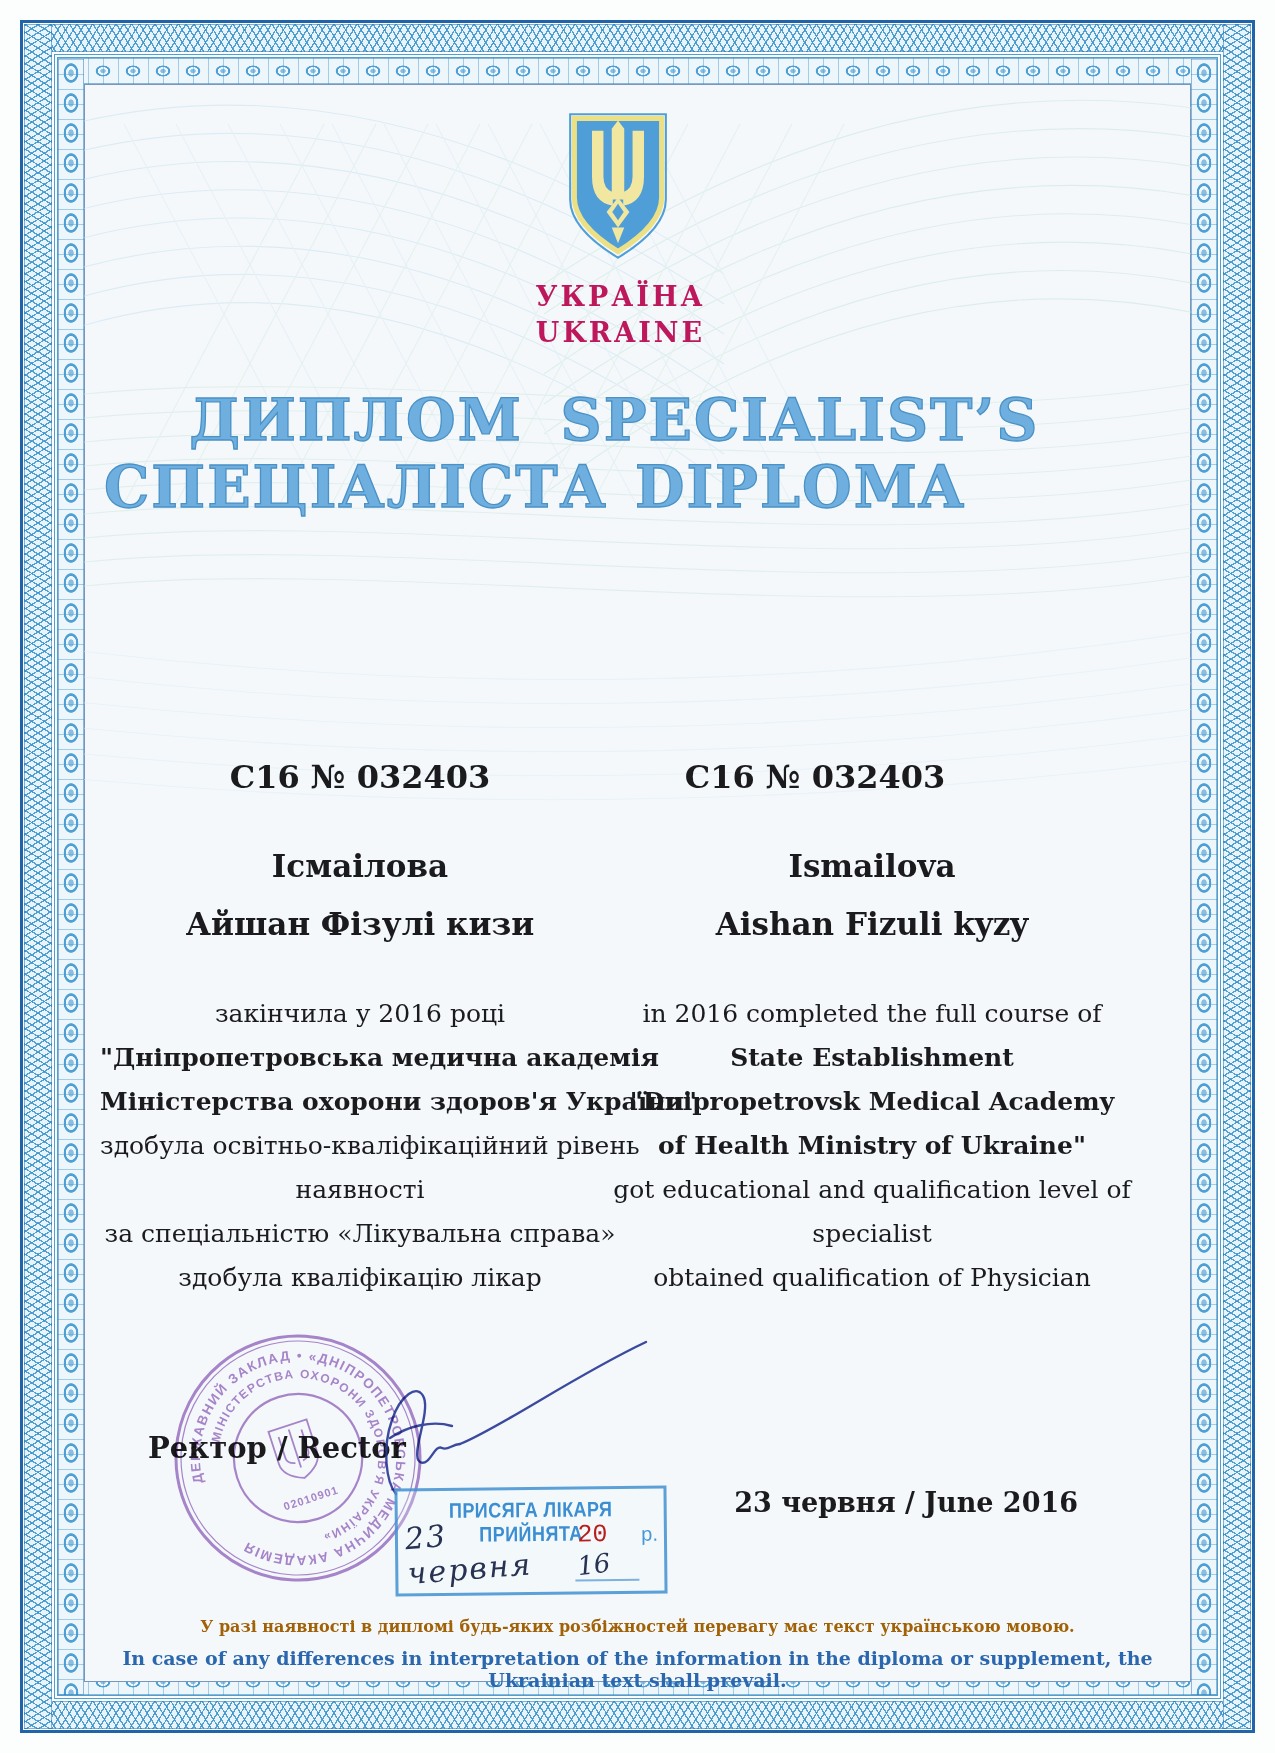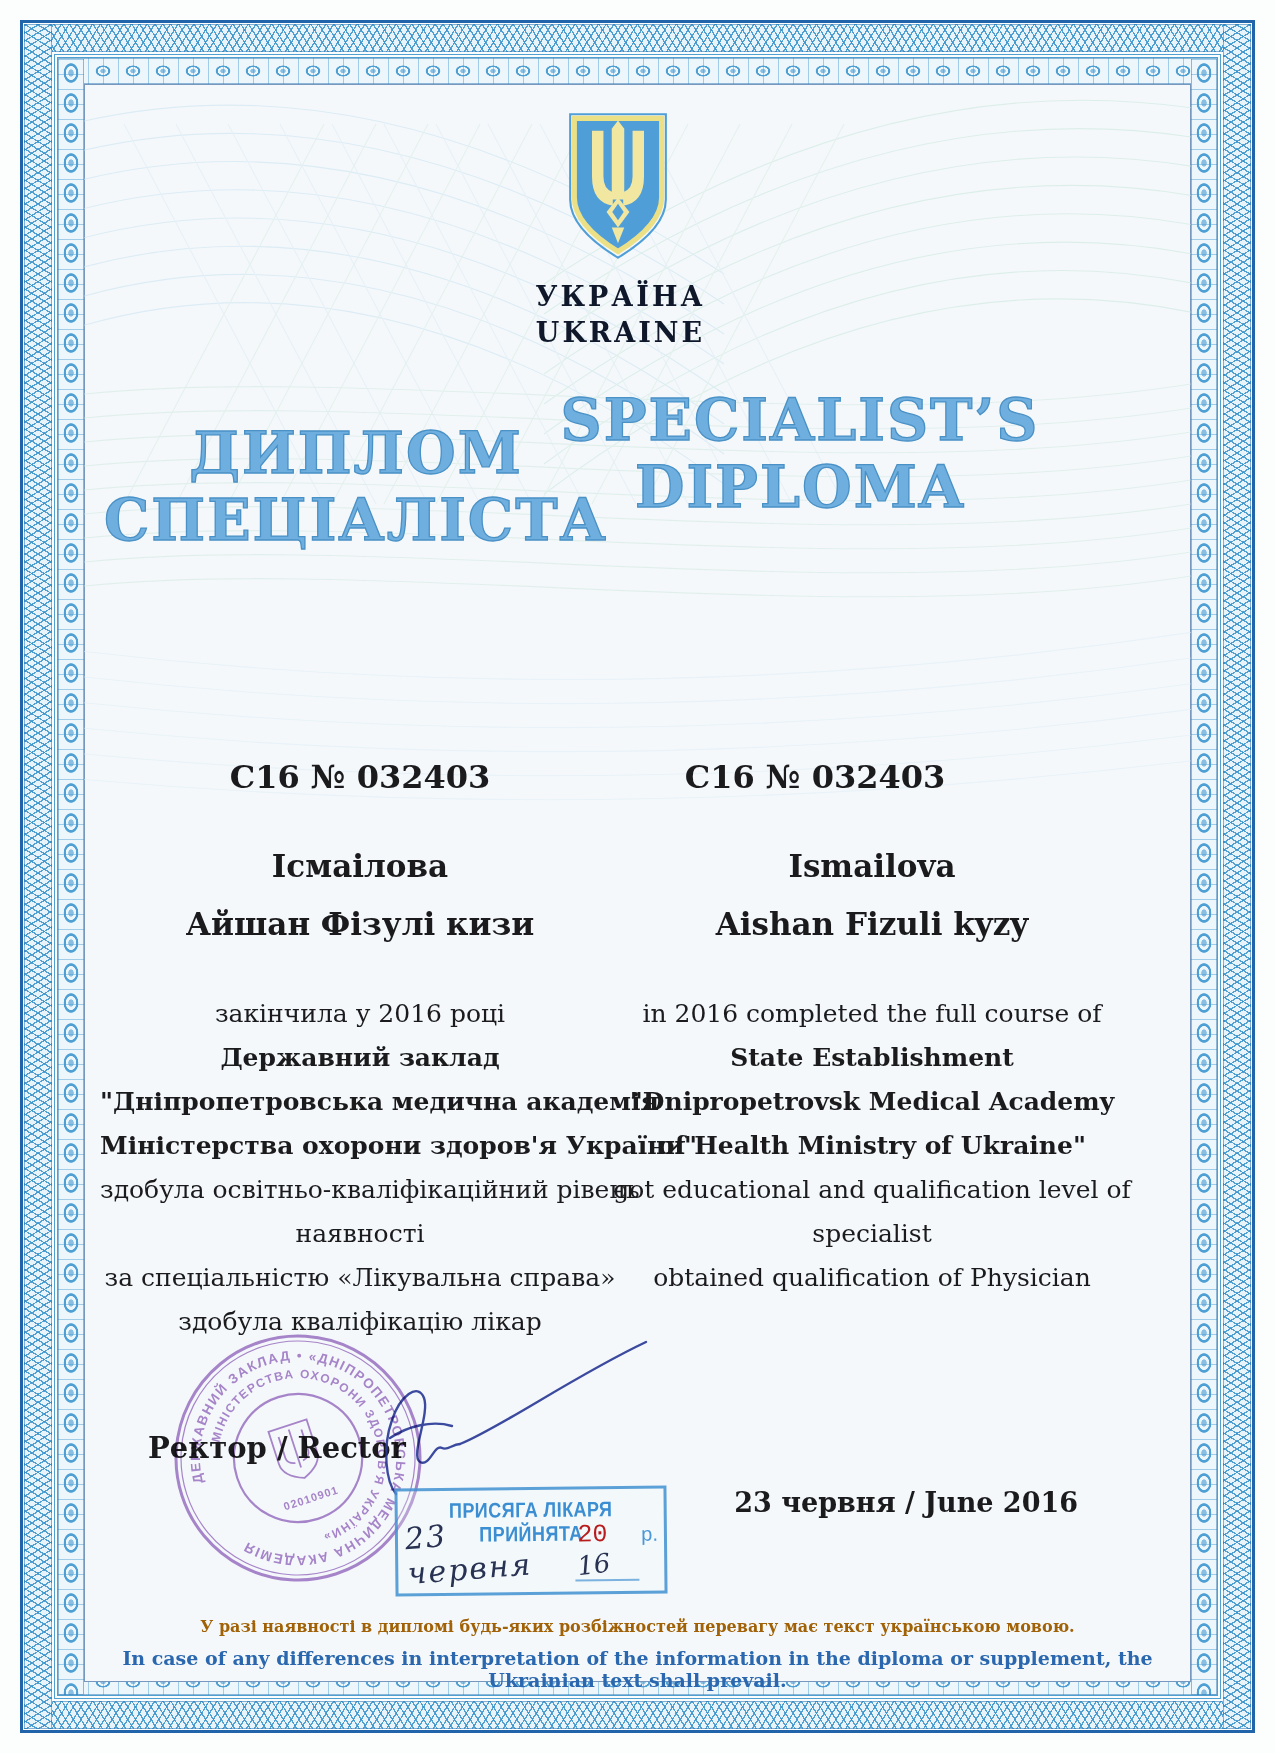--- a/index.html
+++ b/index.html
@@ -35,24 +35,24 @@
       repeating-linear-gradient(0deg, rgba(70,154,210,.45) 0 1px, rgba(0,0,0,0) 1px 15px);
     background-size:26px 30px,26px 30px,auto;}
   .b2t{left:58px;right:58px;top:58px;height:26px;}
   .b2b{left:58px;right:58px;bottom:58px;height:26px;}
   .b2l{top:58px;bottom:58px;left:58px;width:26px;}
   .b2r{top:58px;bottom:58px;right:58px;width:26px;}
   .frame3{position:absolute;left:84px;right:84px;top:84px;bottom:71px;border:1px solid #7897bf;
           background:#f4f8fb;}
   
   .country{left:0;right:34px;text-align:center;font-weight:bold;font-size:27px;
-           letter-spacing:3px;color:#0f172a;}
+           letter-spacing:3px;color:#be185d;}
   .title{font-weight:bold;font-size:57px;line-height:67px;text-align:center;
          color:#6fafdf;-webkit-text-stroke:1.3px #4a91c6;letter-spacing:2px;}
-  .tl{left:96px;width:520px;top:386px;margin-top:33px;}
+  .tl{left:96px;width:520px;top:386px;}
   .tr{left:540px;width:520px;top:386px;}
   
   .colL{left:100px;width:520px;text-align:center;}
   .colR{left:612px;width:520px;text-align:center;}
   .serial{top:758px;font-weight:bold;font-size:32px;}
   .serialR{left:580px;width:470px;text-align:center;top:758px;font-weight:bold;font-size:32px;}
   .nm1{top:848px;font-weight:bold;font-size:31px;}
   .nm2{top:906px;font-weight:bold;font-size:31px;}
   .body-block{top:992px;font-size:25px;line-height:44px;}
   .bline{white-space:nowrap;}
@@ -183,21 +183,20 @@
   <div class="abs colL serial">С16 № 032403</div>
   <div class="abs serialR">C16 № 032403</div>
 
   <div class="abs colL nm1">Ісмаілова</div>
   <div class="abs colL nm2">Айшан Фізулі кизи</div>
   <div class="abs colR nm1">Ismailova</div>
   <div class="abs colR nm2">Aishan Fizuli kyzy</div>
 
   <div class="abs colL body-block">
     <div class="bline">закінчила у 2016 році</div>
-    <div class="bline b">Державний заклад</div>
     <div class="bline b">"Дніпропетровська медична академія</div>
     <div class="bline b">Міністерства охорони здоров'я України"</div>
     <div class="bline">здобула освітньо-кваліфікаційний рівень</div>
     <div class="bline">наявності</div>
     <div class="bline">за спеціальністю «Лікувальна справа»</div>
     <div class="bline">здобула кваліфікацію лікар</div>
   </div>
 
   <div class="abs colR body-block">
     <div class="bline">in 2016 completed the full course of</div>

